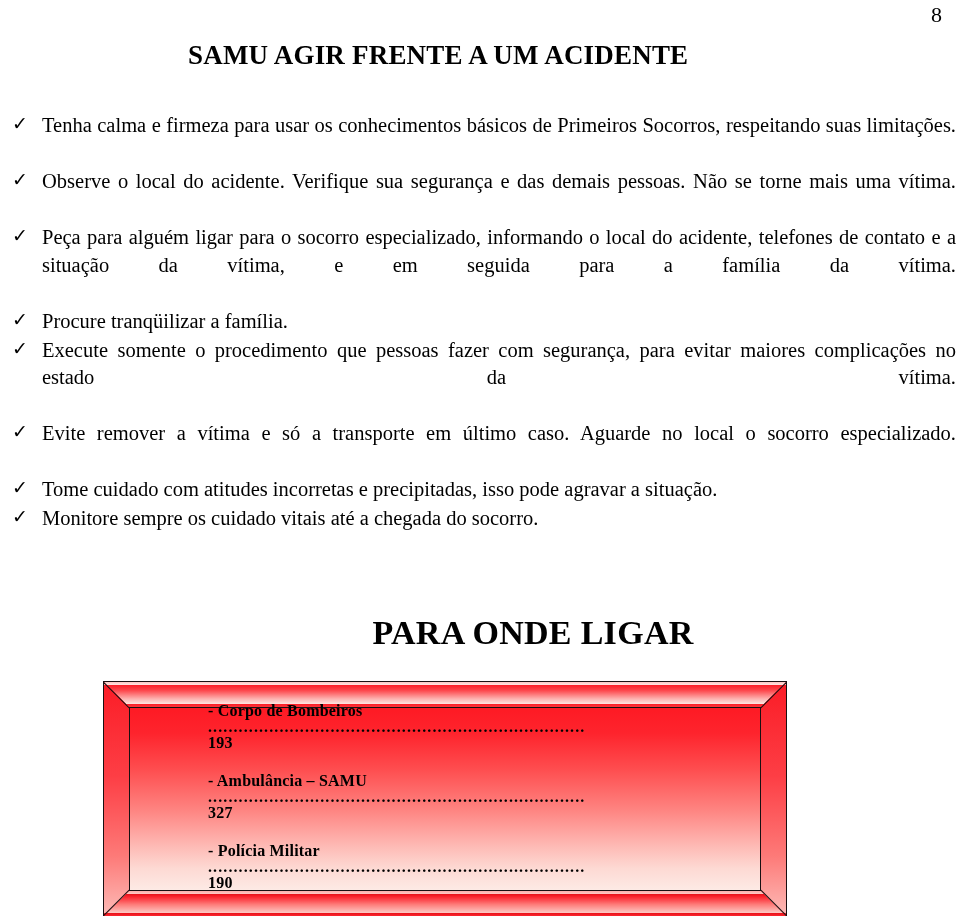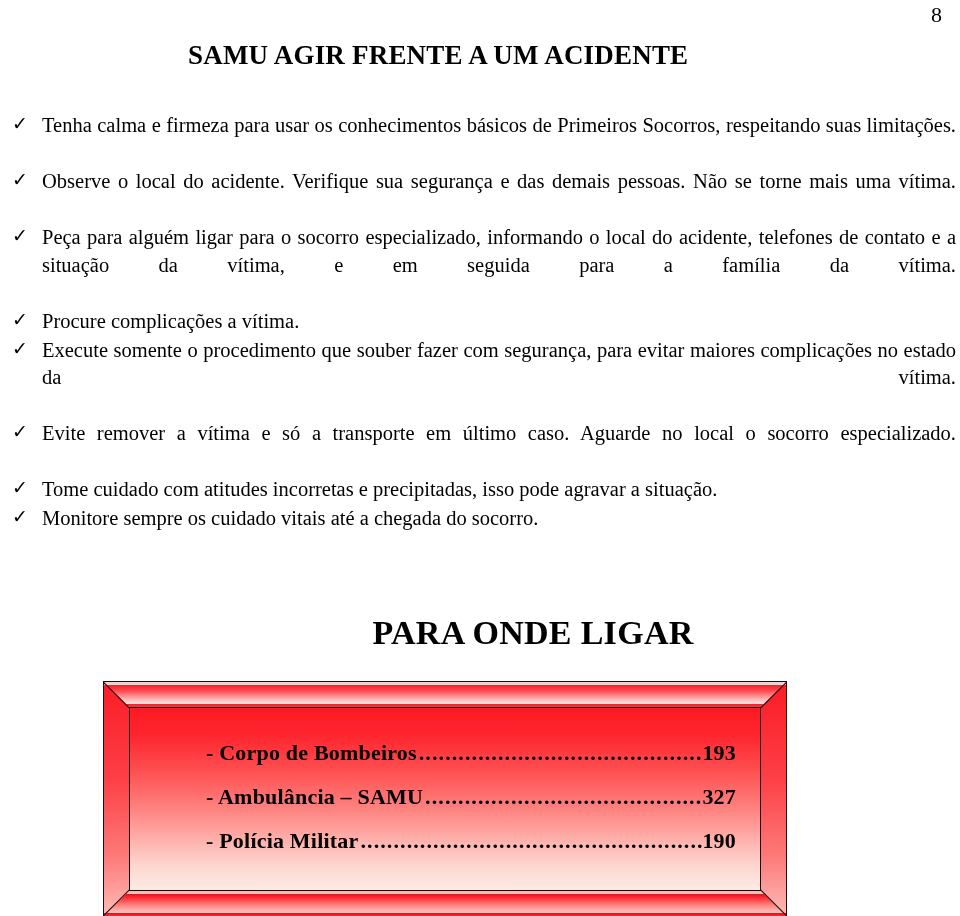--- a/index.html
+++ b/index.html
@@ -188,27 +188,28 @@
   }
 
   .phone-list {
     margin: 0;
     padding: 0 0 0 76px;
     list-style: none;
   }
   .phone-row {
     display: flex;
     align-items: baseline;
-    font-size: 22px;
+    font-size: 16px;
     font-weight: bold;
     line-height: 1;
     margin: 0 0 22px 0;
     width: 530px;
     font-family: "Liberation Serif", "DejaVu Serif", serif;
     letter-spacing: 0.2px;
+    flex-direction: column;
   }
   .phone-row:last-child { margin-bottom: 5px; }
   .phone-row .label { white-space: nowrap; }
   .phone-row .leader {
     flex: 1 1 auto;
     overflow: hidden;
     white-space: nowrap;
     margin: 0 0px 0 2px;
     letter-spacing: 1.1px;
     font-weight: bold;
@@ -233,25 +234,25 @@
       <p class="check-item">
         <span class="bullet">✓</span>
         <span class="body">Observe o local do acidente. Verifique sua segurança e das demais pessoas. Não se torne mais uma vítima.</span>
       </p>
       <p class="check-item">
         <span class="bullet">✓</span>
         <span class="body">Peça para alguém ligar para o socorro especializado, informando o local do acidente, telefones de contato e a situação da vítima, e em seguida para a família da vítima.</span>
       </p>
       <p class="check-item no-justify">
         <span class="bullet">✓</span>
-        <span class="body">Procure complicações a vítima.</span>
+        <span class="body">Procure tranqüilizar a família.</span>
       </p>
       <p class="check-item">
         <span class="bullet">✓</span>
-        <span class="body">Execute somente o procedimento que souber fazer com segurança, para evitar maiores complicações no estado da vítima.</span>
+        <span class="body">Execute somente o procedimento que pessoas fazer com segurança, para evitar maiores complicações no estado da vítima.</span>
       </p>
       <p class="check-item">
         <span class="bullet">✓</span>
         <span class="body">Evite remover a vítima e só a transporte em último caso. Aguarde no local o socorro especializado.</span>
       </p>
       <p class="check-item no-justify">
         <span class="bullet">✓</span>
         <span class="body">Tome cuidado com atitudes incorretas e precipitadas, isso pode agravar a situação.</span>
       </p>
       <p class="check-item no-justify">

